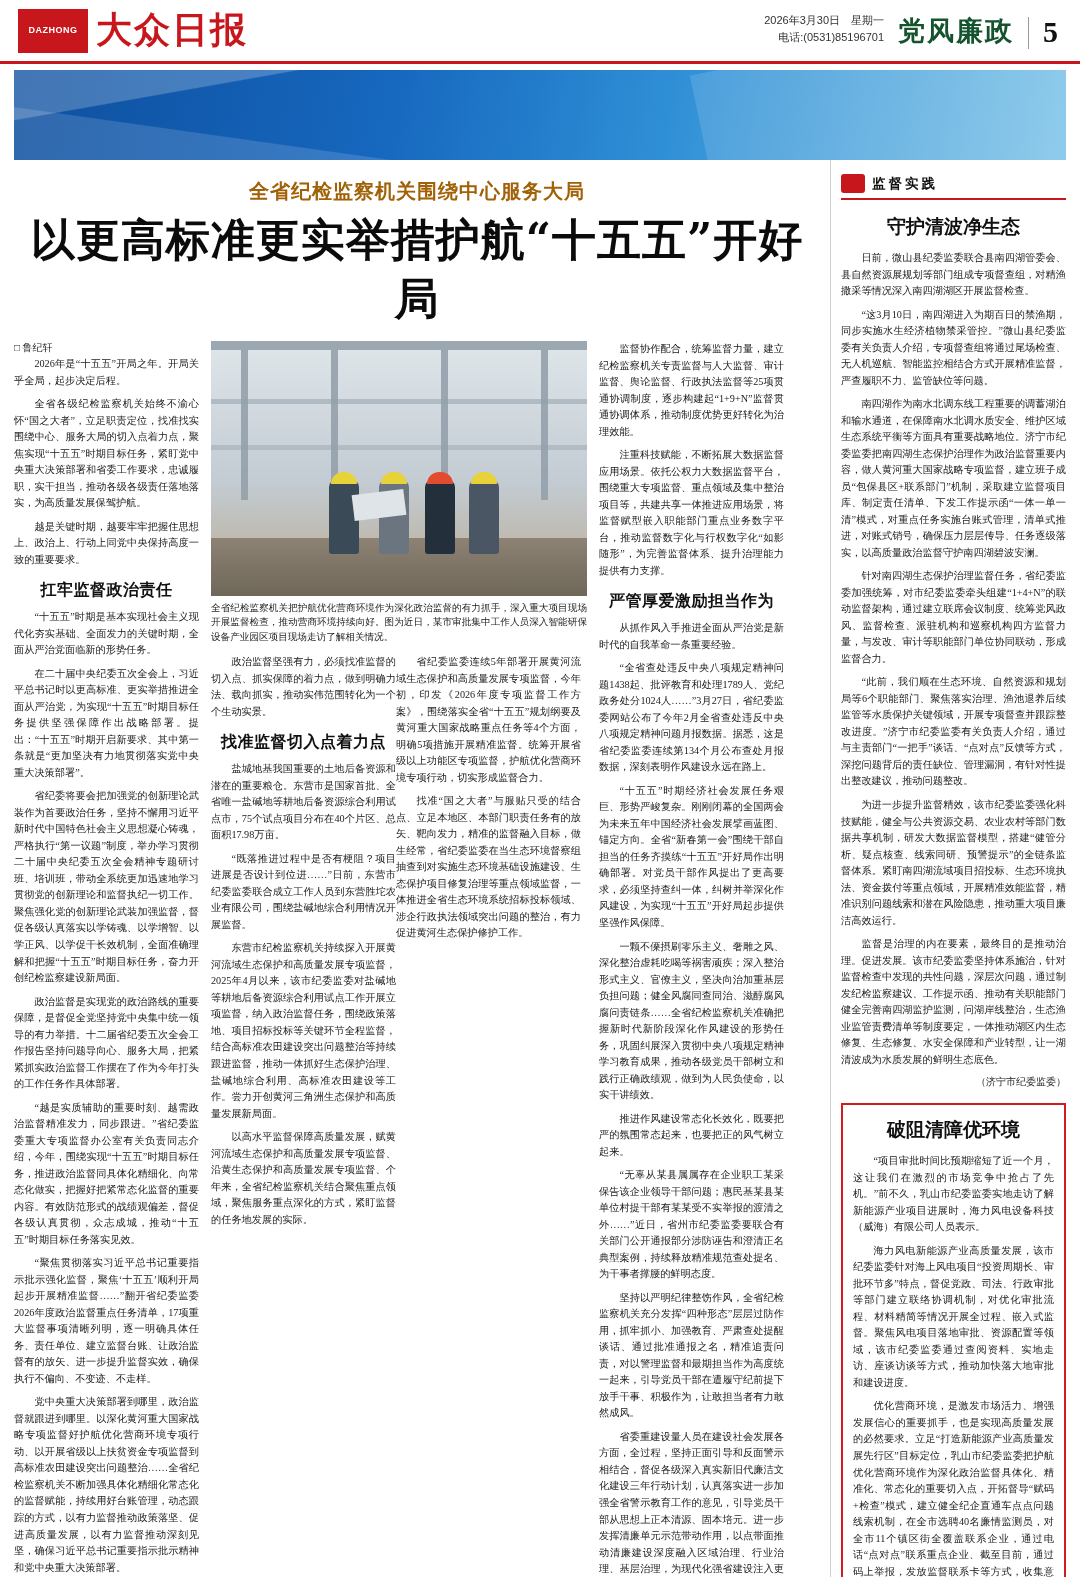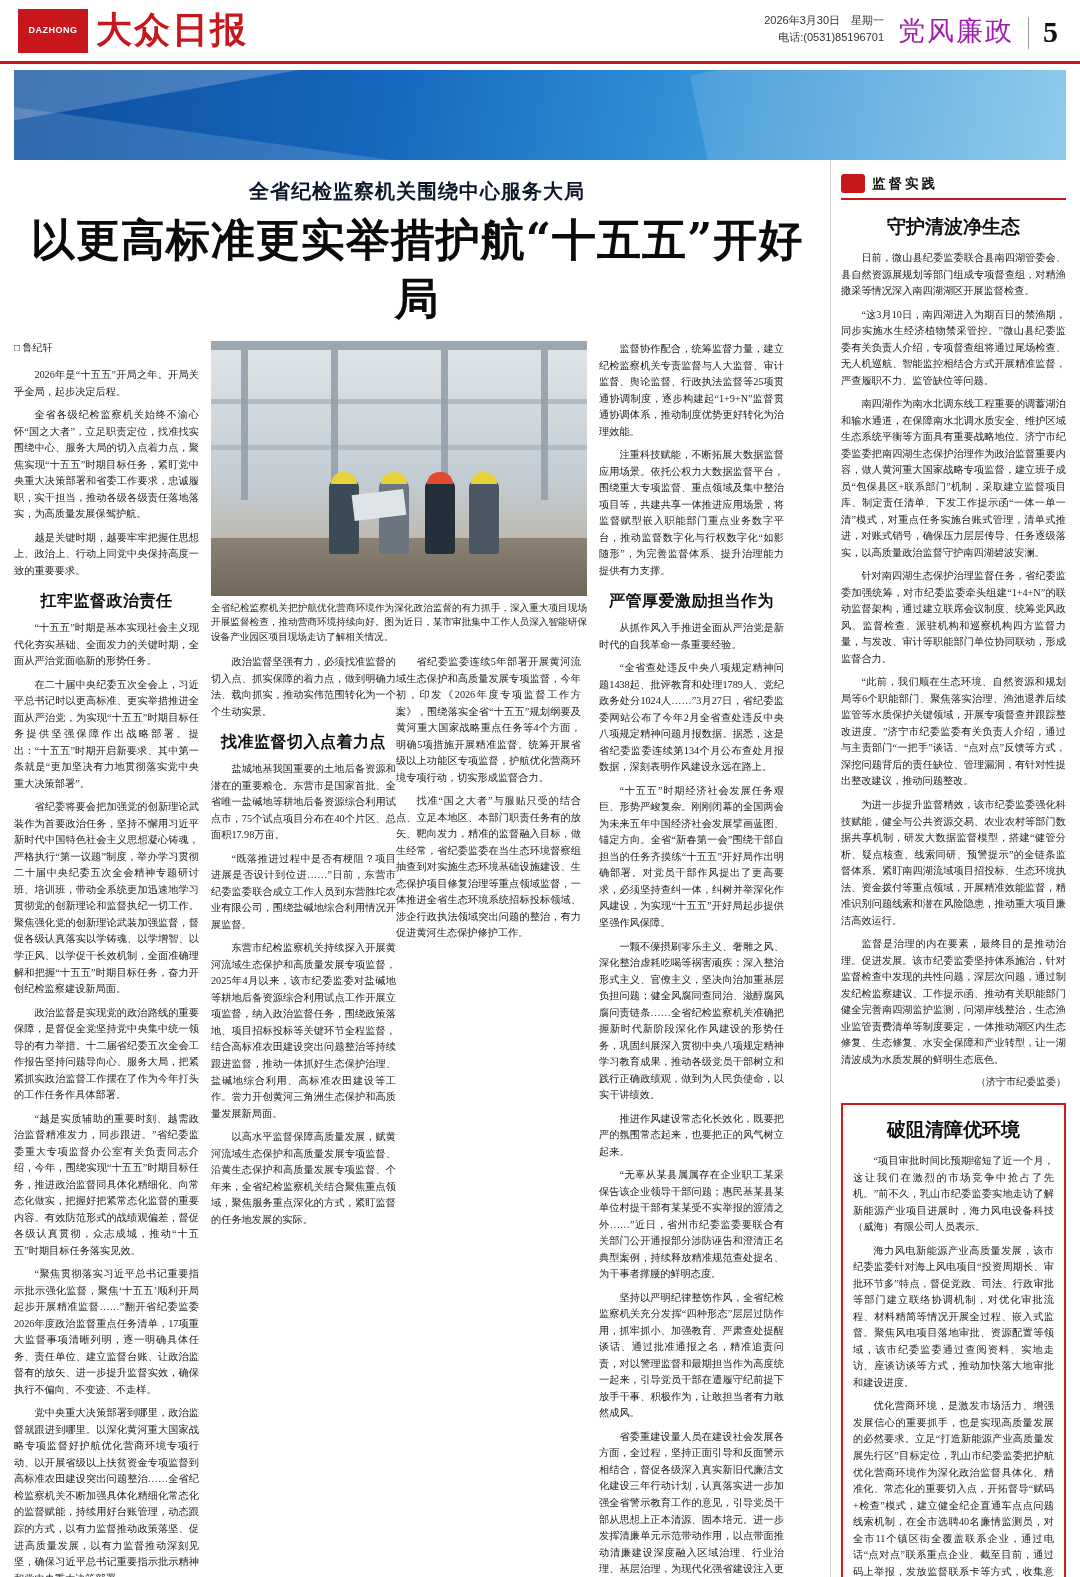--- a/index.html
+++ b/index.html
@@ -34,21 +34,21 @@
   }
   .masthead-right{
     margin-left:auto;display:flex;align-items:flex-end;gap:14px;
   }
   .mh-meta{
     text-align:right;font-size:11px;color:#333;line-height:1.5;
     font-family:"Liberation Sans",sans-serif;
     padding-bottom:4px;
   }
   .mh-section{
-    font-size:27px;font-weight:normal;letter-spacing:2px;color:#a21caf;
+    font-size:27px;font-weight:bold;letter-spacing:2px;color:#14532d;
   }
   .mh-divider{width:1px;height:32px;background:#999;}
   .mh-page{font-size:30px;font-weight:bold;color:#111;padding-right:4px;}
 
   
   .banner{
     height:90px;margin:6px 14px 0 14px;
     background:linear-gradient(100deg,#0e4f9e 0%, #1667be 35%, #2f8fd6 62%, #7fc4e8 100%);
     position:relative;overflow:hidden;
   }
@@ -73,39 +73,39 @@
   .left-zone{width:806px;}
   .right-zone{
     width:236px;
     border-left:1px solid #cfcfcf;
     padding-left:10px;
     box-sizing:border-box;
   }
 
   
   .shoulder{
-    text-align:center;font-size:20px;font-weight:bold;color:#0f172a;
+    text-align:center;font-size:20px;font-weight:bold;color:#a16207;
     margin:18px 0 6px 0;letter-spacing:1px;
   }
   .headline{
     text-align:center;
     font-size:44px;font-weight:bold;letter-spacing:1px;
     color:#0b0b0b;
     margin:2px 0 12px 0;
     font-family:"DejaVu Serif",serif;
   }
 
   
   .main-grid{
     display:flex;gap:12px;
   }
   .col{width:185px;}
   .colwide{width:376px;}
   .byline{
-    font-size:10px;color:#222;margin-bottom:12px;
+    font-size:10px;color:#222;margin-bottom:1px;
   }
   p.t{
     font-size:10.2px;line-height:1.62;text-align:justify;
     margin:0 0 7px 0;color:#1a1a1a;
     text-indent:2em;
   }
   .subhead{
     text-align:center;font-size:16px;font-weight:bold;
     margin:12px 0 8px 0;color:#111;letter-spacing:.5px;
   }

